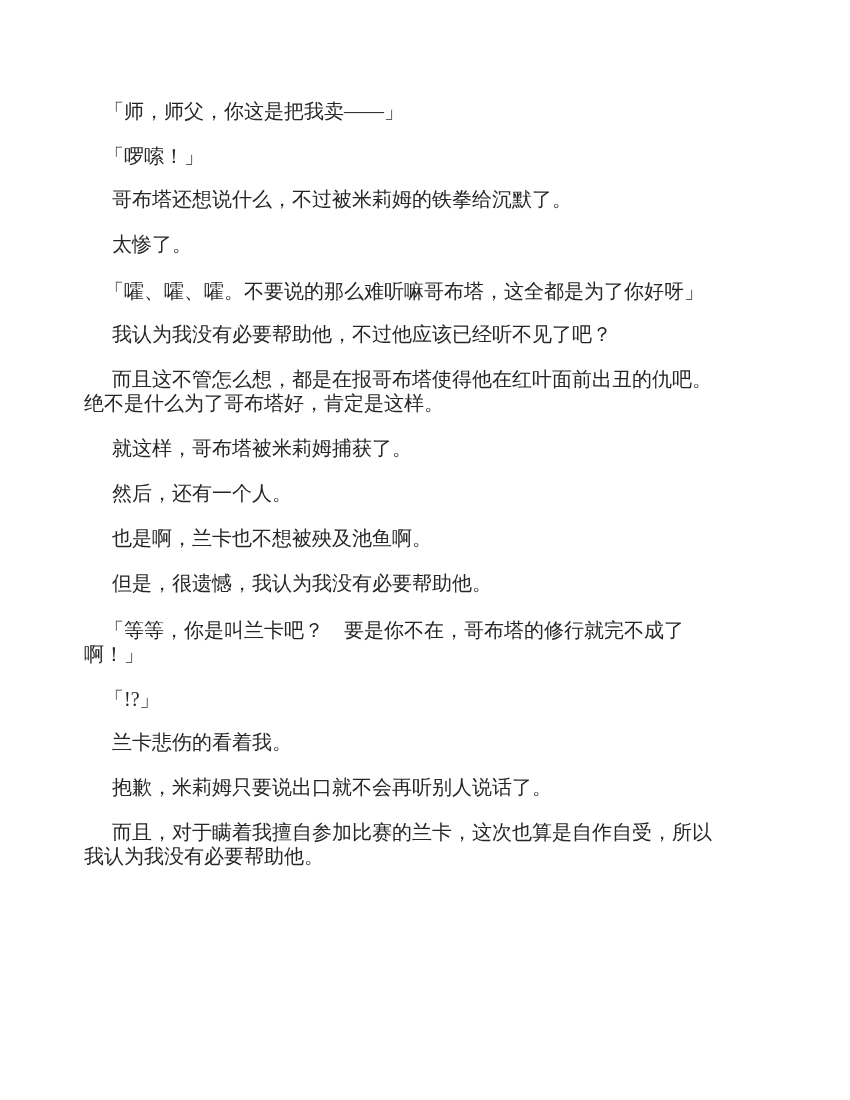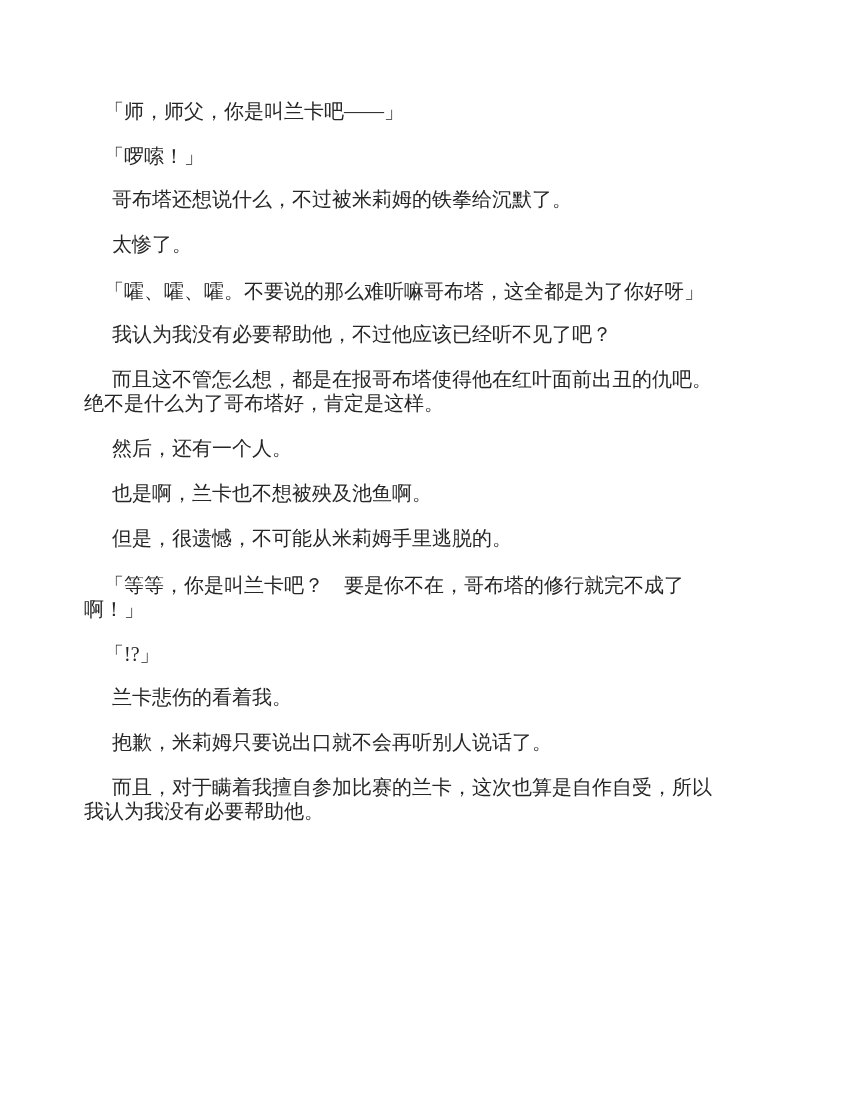--- a/index.html
+++ b/index.html
@@ -31,31 +31,32 @@
     text-align: left;
   }
   p.dialogue { text-indent: 20px; }
   p.narration { text-indent: 28px; font-family: Liberation Mono, monospace; }
 </style>
 </head>
 <body>
 
 <main class="page">
   <div class="text-block">
-    <p class="dialogue">「师，师父，你是叫兰卡吧——」</p>
+    <p class="dialogue">「师，师父，你这是把我卖——」</p>
     <p class="dialogue">「啰嗦！」</p>
     <p class="narration">哥布塔还想说什么，不过被米莉姆的铁拳给沉默了。</p>
     <p class="narration">太惨了。</p>
     <p class="dialogue">「嚯、嚯、嚯。不要说的那么难听嘛哥布塔，这全都是为了你好呀」</p>
     <p class="narration">我认为我没有必要帮助他，不过他应该已经听不见了吧？</p>
     <p class="narration">而且这不管怎么想，都是在报哥布塔使得他在红叶面前出丑的仇吧。
 绝不是什么为了哥布塔好，肯定是这样。</p>
+    <p class="narration">就这样，哥布塔被米莉姆捕获了。</p>
     <p class="narration">然后，还有一个人。</p>
     <p class="narration">也是啊，兰卡也不想被殃及池鱼啊。</p>
-    <p class="narration">但是，很遗憾，不可能从米莉姆手里逃脱的。</p>
+    <p class="narration">但是，很遗憾，我认为我没有必要帮助他。</p>
     <p class="dialogue">「等等，你是叫兰卡吧？　要是你不在，哥布塔的修行就完不成了
 啊！」</p>
     <p class="dialogue">「!?」</p>
     <p class="narration">兰卡悲伤的看着我。</p>
     <p class="narration">抱歉，米莉姆只要说出口就不会再听别人说话了。</p>
     <p class="narration">而且，对于瞒着我擅自参加比赛的兰卡，这次也算是自作自受，所以
 我认为我没有必要帮助他。</p>
   </div>
 </main>
 

